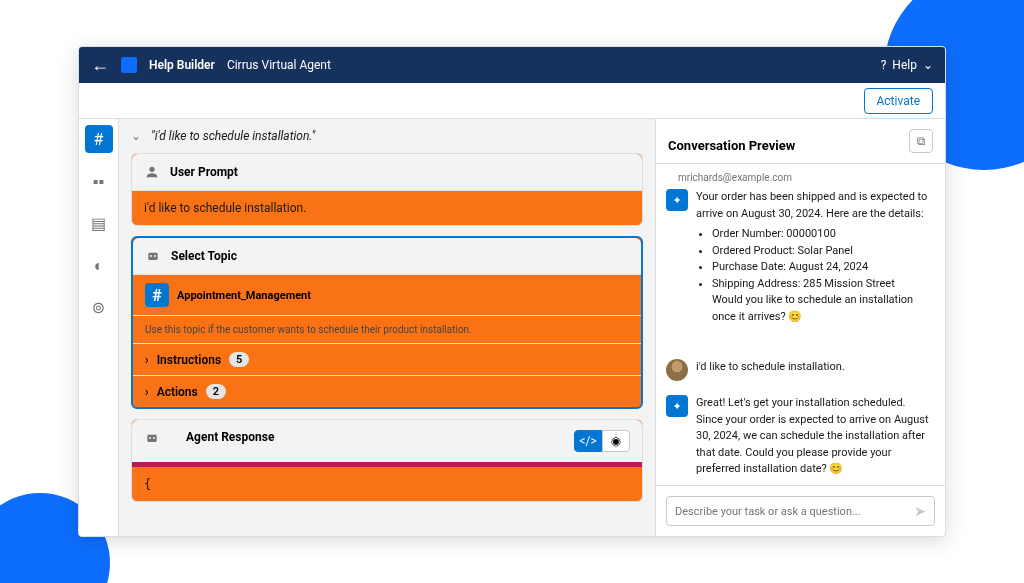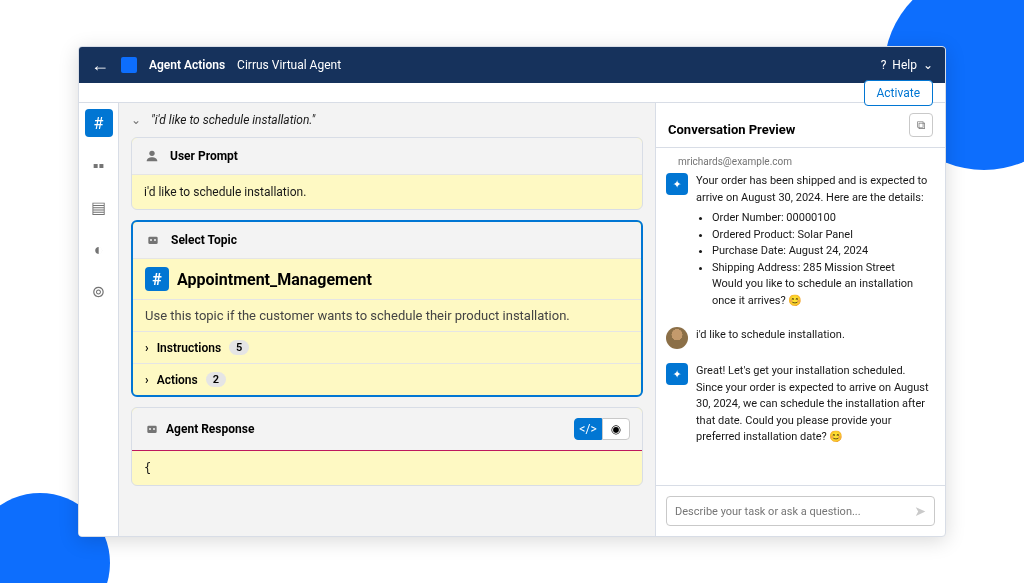--- a/index.html
+++ b/index.html
@@ -6,80 +6,80 @@
 body{background:#fff;width:1024px;height:583px;overflow:hidden;position:relative}
 .blob-r{position:absolute;top:-30px;right:-60px;width:200px;height:200px;background:#0d6efd;border-radius:50%}
 .blob-l{position:absolute;bottom:-50px;left:-30px;width:140px;height:140px;background:#0d6efd;border-radius:50%}
 .app{position:absolute;top:46px;left:78px;right:78px;bottom:46px;background:#fff;border:1px solid #d8dde6;border-radius:4px;box-shadow:0 4px 20px rgba(0,0,0,.15);display:flex;flex-direction:column;overflow:hidden}
 .topbar{background:#16325c;color:#fff;height:36px;display:flex;align-items:center;padding:0 12px;gap:12px;font-size:12px}
 .topbar .back{color:#fff;font-size:18px;cursor:pointer}
 .topbar .title-icon{width:16px;height:16px;background:#0d6efd;border-radius:2px}
 .topbar .bold{font-weight:600}
 .topbar .spacer{flex:1}
 .topbar .help{display:flex;align-items:center;gap:6px;cursor:pointer}
-.actionbar{background:#fff;border-bottom:1px solid #d8dde6;height:20px;display:flex;align-items:center;justify-content:flex-end;padding:0 12px}
+.actionbar{background:#fff;border-bottom:1px solid #d8dde6;height:36px;display:flex;align-items:center;justify-content:flex-end;padding:0 12px}
 .activate{border:1px solid #0176d3;color:#0176d3;background:#fff;padding:5px 12px;border-radius:4px;font-size:12px;cursor:pointer}
 .body{flex:1;display:flex;overflow:hidden}
 .sidebar{width:40px;background:#fff;border-right:1px solid #d8dde6;display:flex;flex-direction:column;align-items:center;padding-top:6px;gap:14px}
 .sidebar .item{width:28px;height:28px;display:flex;align-items:center;justify-content:center;border-radius:4px;color:#747474;font-size:16px;cursor:pointer}
 .sidebar .item.active{background:#0176d3;color:#fff}
 .main{flex:1;display:flex;overflow:hidden}
 .left{flex:1;background:#f3f3f3;padding:10px 12px;overflow:auto}
 .prompt-row{display:flex;align-items:center;gap:10px;margin-bottom:10px}
 .chev{color:#747474;font-size:12px}
 .prompt-text{font-size:12px;color:#181818;font-style:italic;flex:1}
 .planid{background:#fff;border:1px solid #c9c9c9;border-radius:4px;padding:4px 10px;font-family:monospace;font-size:11px}
-.card{background:#fef9c3;border:1px solid #d8dde6;border-radius:6px;margin-bottom:10px}
+.card{background:#f97316;border:1px solid #d8dde6;border-radius:6px;margin-bottom:10px}
 .card-head{display:flex;align-items:center;gap:10px;padding:10px 12px;background:#f3f3f3;border-bottom:1px solid #e5e5e5;border-radius:6px 6px 0 0;font-weight:700;font-size:12px}
 .card-head .ico{width:16px;height:16px;color:#747474}
 .card-body{padding:10px 12px;font-size:12px;color:#181818}
 .select-card{border:2px solid #0176d3}
 .topic-pill{display:flex;align-items:center;gap:8px;padding:8px 12px;border-bottom:1px solid #e5e5e5}
 .topic-icon{width:24px;height:24px;background:#0176d3;color:#fff;display:flex;align-items:center;justify-content:center;border-radius:4px;font-weight:700}
-.topic-name{font-weight:700;font-size:16px}
-.topic-desc{padding:8px 12px;font-size:13px;color:#444;border-bottom:1px solid #e5e5e5}
+.topic-name{font-weight:700;font-size:11px}
+.topic-desc{padding:8px 12px;font-size:10px;color:#444;border-bottom:1px solid #e5e5e5}
 .exp-row{display:flex;align-items:center;gap:8px;padding:8px 12px;font-size:12px;font-weight:600;border-bottom:1px solid #e5e5e5;cursor:pointer}
 .exp-row:last-child{border-bottom:none}
 .count{background:#e5e5e5;border-radius:10px;padding:1px 7px;font-size:11px;font-weight:600}
-.agent-head{display:flex;align-items:center;gap:6px;padding:10px 12px;background:#f3f3f3;border-bottom:1px solid #be185d;border-radius:6px 6px 0 0}
+.agent-head{display:flex;gap:26px;padding:10px 12px;background:#f3f3f3;border-bottom:5px solid #be185d;border-radius:6px 6px 0 0}
 .agent-head .lbl{font-weight:700;font-size:12px;flex:1}
 .tog{display:flex;gap:0}
 .tog button{width:28px;height:22px;border:1px solid #c9c9c9;background:#fff;font-size:12px;cursor:pointer}
 .tog button:first-child{border-radius:4px 0 0 4px}
 .tog button:last-child{border-radius:0 4px 4px 0}
 .tog button.on{background:#0176d3;color:#fff;border-color:#0176d3}
 .right{width:290px;border-left:1px solid #d8dde6;display:flex;flex-direction:column}
 .preview-head{display:flex;align-items:flex-end;justify-content:space-between;padding:10px 12px;border-bottom:1px solid #d8dde6}
 .preview-head .t{font-weight:700;font-size:13px}
 .pop{width:24px;height:24px;border:1px solid #c9c9c9;border-radius:4px;display:flex;align-items:center;justify-content:center;cursor:pointer;color:#747474;font-size:12px}
 .chat{flex:1;overflow:auto;padding:8px 10px;font-size:11px}
 .email{color:#747474;font-size:10px;margin-left:12px;margin-bottom:6px}
 .msg{display:flex;gap:8px;margin-bottom:14px}
 .avatar{width:22px;height:22px;border-radius:4px;flex-shrink:0}
 .avatar.agent{background:#0176d3;color:#fff;display:flex;align-items:center;justify-content:center;font-size:11px}
 .avatar.user{background:#ddd;background-image:radial-gradient(circle at 50% 35%,#c49a6c 30%,transparent 31%),linear-gradient(#8b6f47,#8b6f47);border-radius:50%}
 .msg-body{flex:1;line-height:1.5;color:#181818}
-.msg-body ul{margin:4px 0 4px 16px}
+.msg-body ul{margin:4px 0 20px 16px}
 .input-area{border-top:1px solid #d8dde6;padding:10px}
 .input-box{border:1px solid #c9c9c9;border-radius:4px;padding:6px 8px;display:flex;align-items:center}
 .input-box input{border:none;outline:none;flex:1;font-size:11px}
 .send{color:#c9c9c9;font-size:14px;cursor:pointer}
 svg{width:100%;height:100%}
 </style>
 </head>
 <body>
 
 <div class="blob-r"></div>
 <div class="blob-l"></div>
 
 <div class="app">
   <div class="topbar">
     <span class="back">←</span>
     <span class="title-icon"></span>
-    <span class="bold">Agent Actions</span>
+    <span class="bold">Help Builder</span>
     <span>Cirrus Virtual Agent</span>
     <span class="spacer"></span>
     <span class="help">
       <span>?</span>
       <span>Help</span>
       <span>⌄</span>
     </span>
   </div>
 
   <div class="actionbar">

